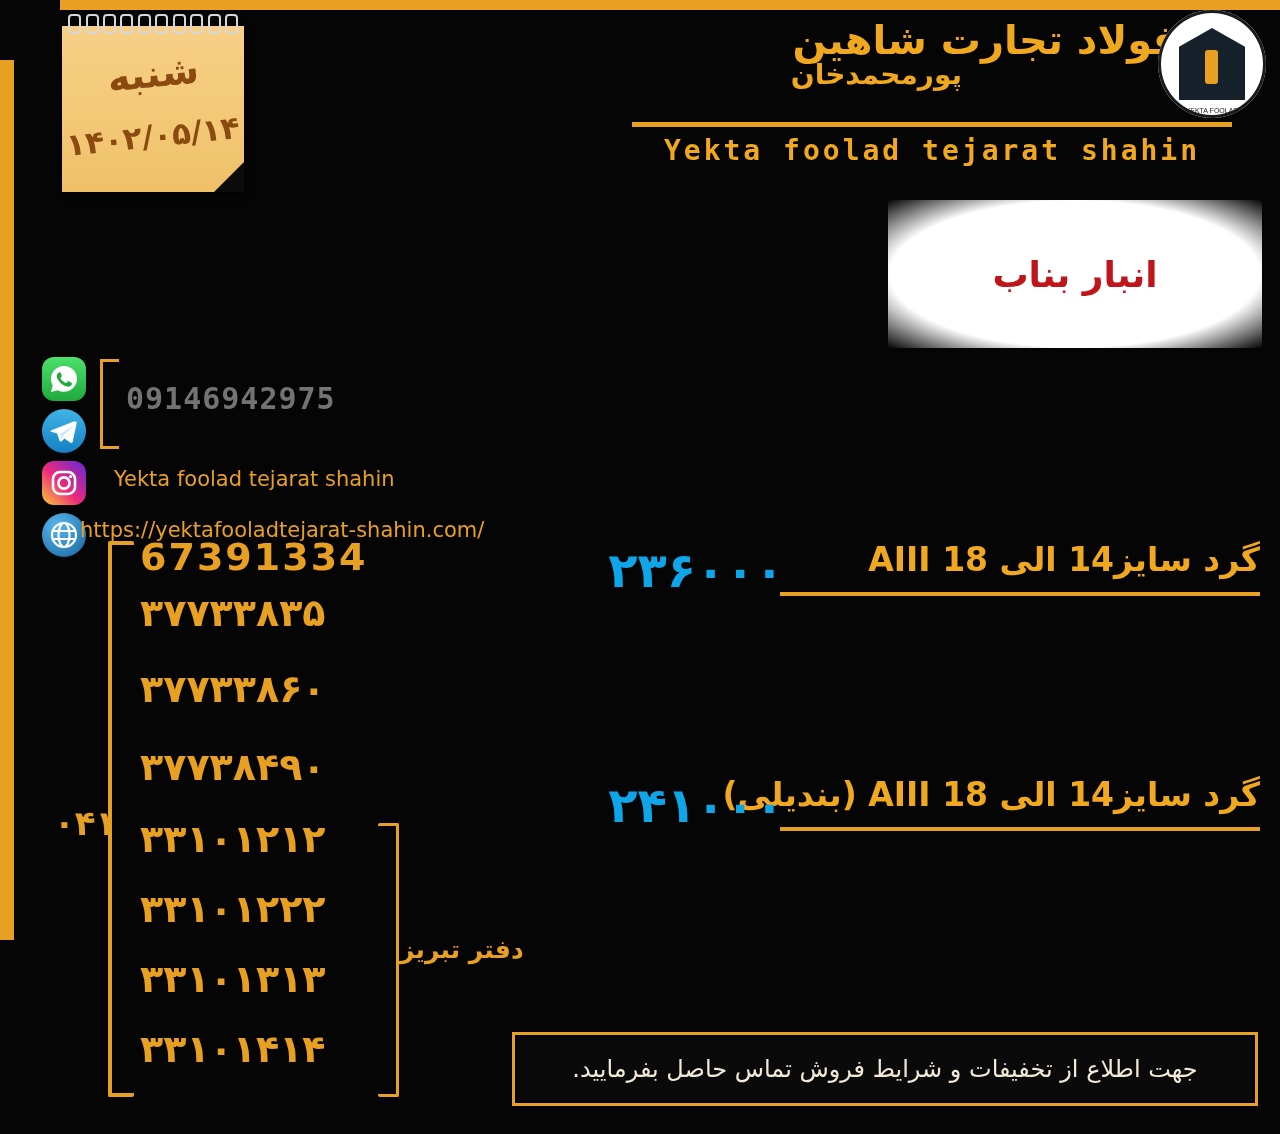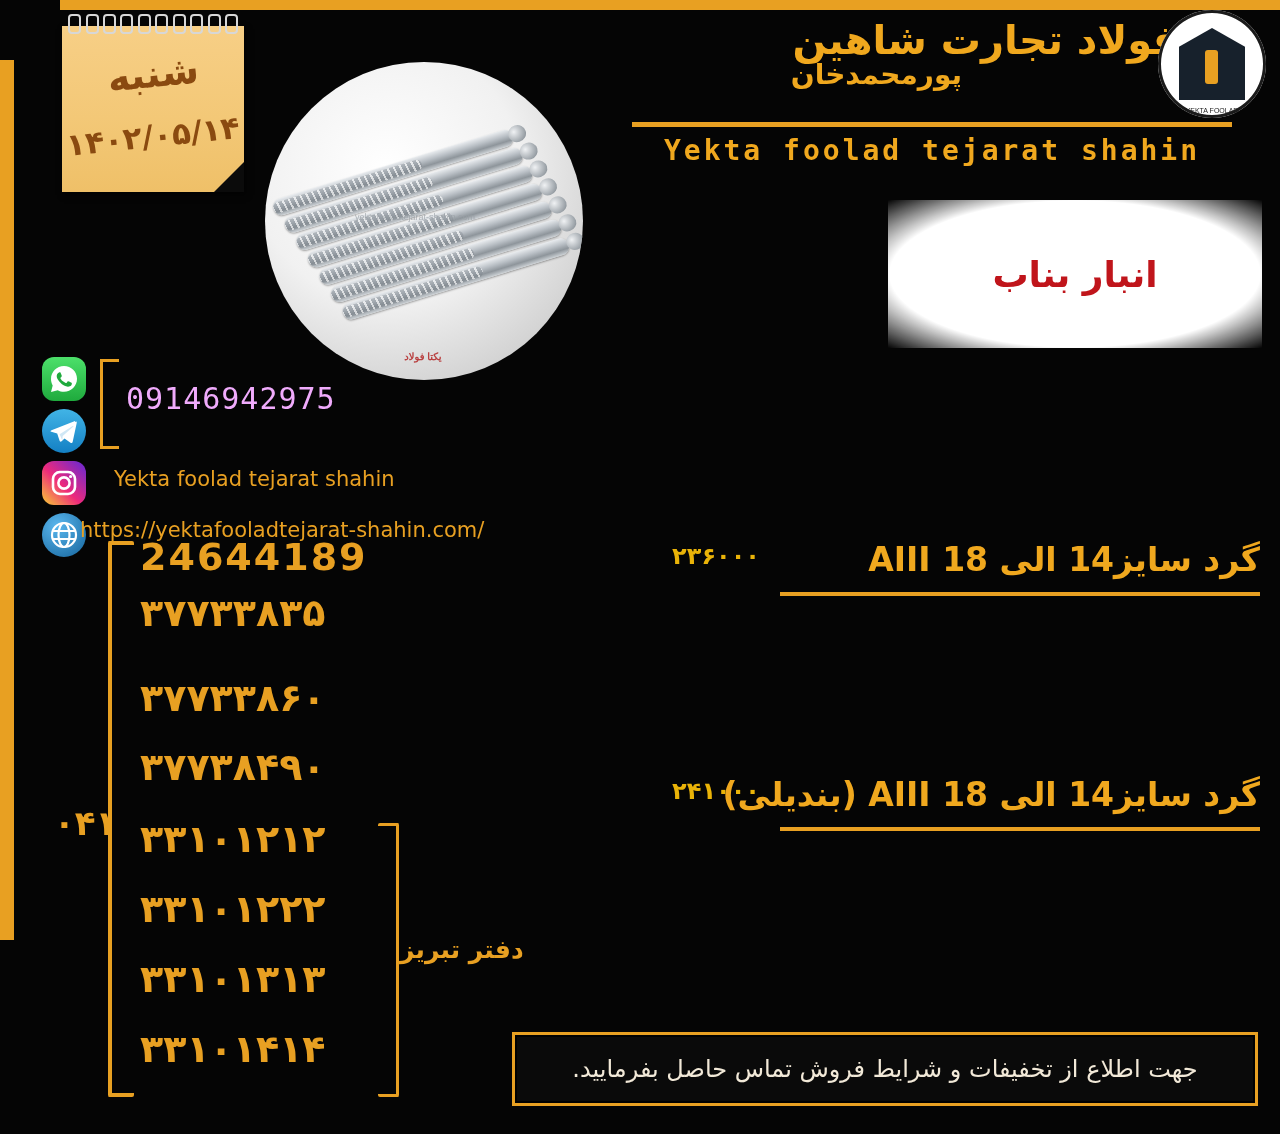--- a/index.html
+++ b/index.html
@@ -148,21 +148,21 @@
   .ic-wa{top:2px;background:linear-gradient(180deg,#4ce06a,#1faa3d);}
   .ic-tg{top:54px;background:linear-gradient(180deg,#41b4e6,#1480c4);border-radius:50%;}
   .ic-ig{top:106px;background:linear-gradient(45deg,#f9ce34,#ee2a7b 45%,#6228d7 100%);}
   .ic-web{top:158px;background:radial-gradient(circle at 35% 30%,#5ab7ee,#14639b);border-radius:50%;}
 
   .bracket{
     position:absolute;left:58px;top:4px;width:16px;height:84px;
     border:3px solid #e8a022;border-right:none;
   }
   .phone-main{
-    position:absolute;left:84px;top:26px;font-size:30px;color:#f0abfc;font-weight:normal;
+    position:absolute;left:84px;top:26px;font-size:30px;color:#737373;font-weight:bold;
     font-family:"DejaVu Sans Mono", monospace;letter-spacing:1px;
   }
   .handle-ig{
     position:absolute;left:72px;top:112px;font-size:21px;color:#e8a022;
     font-family:"DejaVu Sans", sans-serif;
   }
   .website{
     position:absolute;left:38px;top:163px;font-size:21px;color:#e8a022;
     font-family:"DejaVu Sans", sans-serif;
   }
@@ -193,21 +193,21 @@
   
   .product{position:absolute;right:20px;direction:rtl;width:740px;height:90px;}
   .p-title{
     position:absolute;right:0;top:0;font-size:33px;font-weight:bold;color:#f0a81e;
     font-family:"DejaVu Sans", sans-serif;white-space:nowrap;
   }
   .p-rule{
     position:absolute;right:0;top:52px;width:480px;height:4px;background:#e8a022;
   }
   .p-price{
-    position:absolute;right:500px;top:2px;font-size:24px;font-weight:bold;color:#eab308;
+    position:absolute;right:476px;top:2px;font-size:48px;font-weight:bold;color:#0ea5e9;
     font-family:"DejaVu Sans", sans-serif;letter-spacing:2px;white-space:nowrap;
   }
 
   
   .note{
     position:absolute;right:22px;bottom:28px;width:740px;height:68px;
     border:3px solid #e8a022;background:#0a0a0a;
     display:flex;align-items:center;justify-content:center;direction:rtl;
     box-shadow:0 0 0 2px #000 inset;
   }
@@ -237,40 +237,20 @@
       <div class="ring"></div>
       <div class="ring"></div>
       <div class="ring"></div>
       <div class="ring"></div>
       <div class="ring"></div>
       <div class="ring"></div>
       <div class="ring"></div>
     </div>
   </div>
 
-  <div class="photo">
-    <div class="bundle">
-      <div class="bar" style="left:0;top:0;width:250px;"></div>
-      <div class="bar" style="left:6px;top:20px;width:248px;"></div>
-      <div class="bar" style="left:12px;top:40px;width:246px;"></div>
-      <div class="bar" style="left:18px;top:60px;width:244px;"></div>
-      <div class="bar" style="left:24px;top:80px;width:242px;"></div>
-      <div class="bar" style="left:30px;top:100px;width:240px;"></div>
-      <div class="bar" style="left:36px;top:120px;width:236px;"></div>
-      <div class="cap" style="left:246px;top:-1px;"></div>
-      <div class="cap" style="left:252px;top:19px;"></div>
-      <div class="cap" style="left:256px;top:39px;"></div>
-      <div class="cap" style="left:260px;top:59px;"></div>
-      <div class="cap" style="left:264px;top:79px;"></div>
-      <div class="cap" style="left:268px;top:99px;"></div>
-      <div class="cap" style="left:270px;top:119px;"></div>
-    </div>
-    <div class="photo-wm2">yektafooladtejarat-shahin.com</div>
-    <div class="photo-wm">یکتا فولاد</div>
-  </div>
 
   <div class="brand">
     <div class="brand-fa">یکتا فولاد تجارت شاهین</div>
     <div class="brand-person">پورمحمدخان</div>
     <div class="brand-rule"></div>
     <div class="brand-en">Yekta foolad tejarat shahin</div>
   </div>
 
   <div class="logo">
     <div class="logo-inner"></div>
@@ -312,23 +292,23 @@
     <div class="bracket"></div>
     <div class="phone-main">09146942975</div>
     <div class="handle-ig">Yekta foolad tejarat shahin</div>
     <div class="website">https://yektafooladtejarat-shahin.com/</div>
   </div>
 
   <div class="phones">
     <div class="phones-bracket"></div>
     <div class="area-code">۰۴۱</div>
 
-    <div class="pnum" style="top:0px;">24644189</div>
+    <div class="pnum" style="top:0px;">67391334</div>
     <div class="pnum" style="top:56px;">۳۷۷۳۳۸۳۵</div>
-    <div class="pnum" style="top:141px;">۳۷۷۳۳۸۶۰</div>
+    <div class="pnum" style="top:132px;">۳۷۷۳۳۸۶۰</div>
     <div class="pnum" style="top:210px;">۳۷۷۳۸۴۹۰</div>
     <div class="pnum" style="top:282px;">۳۳۱۰۱۲۱۲</div>
     <div class="pnum" style="top:352px;">۳۳۱۰۱۲۲۲</div>
     <div class="pnum" style="top:422px;">۳۳۱۰۱۳۱۳</div>
     <div class="pnum" style="top:492px;">۳۳۱۰۱۴۱۴</div>
 
     <div class="office-bracket"></div>
     <div class="office-label">دفتر تبریز</div>
   </div>
 

